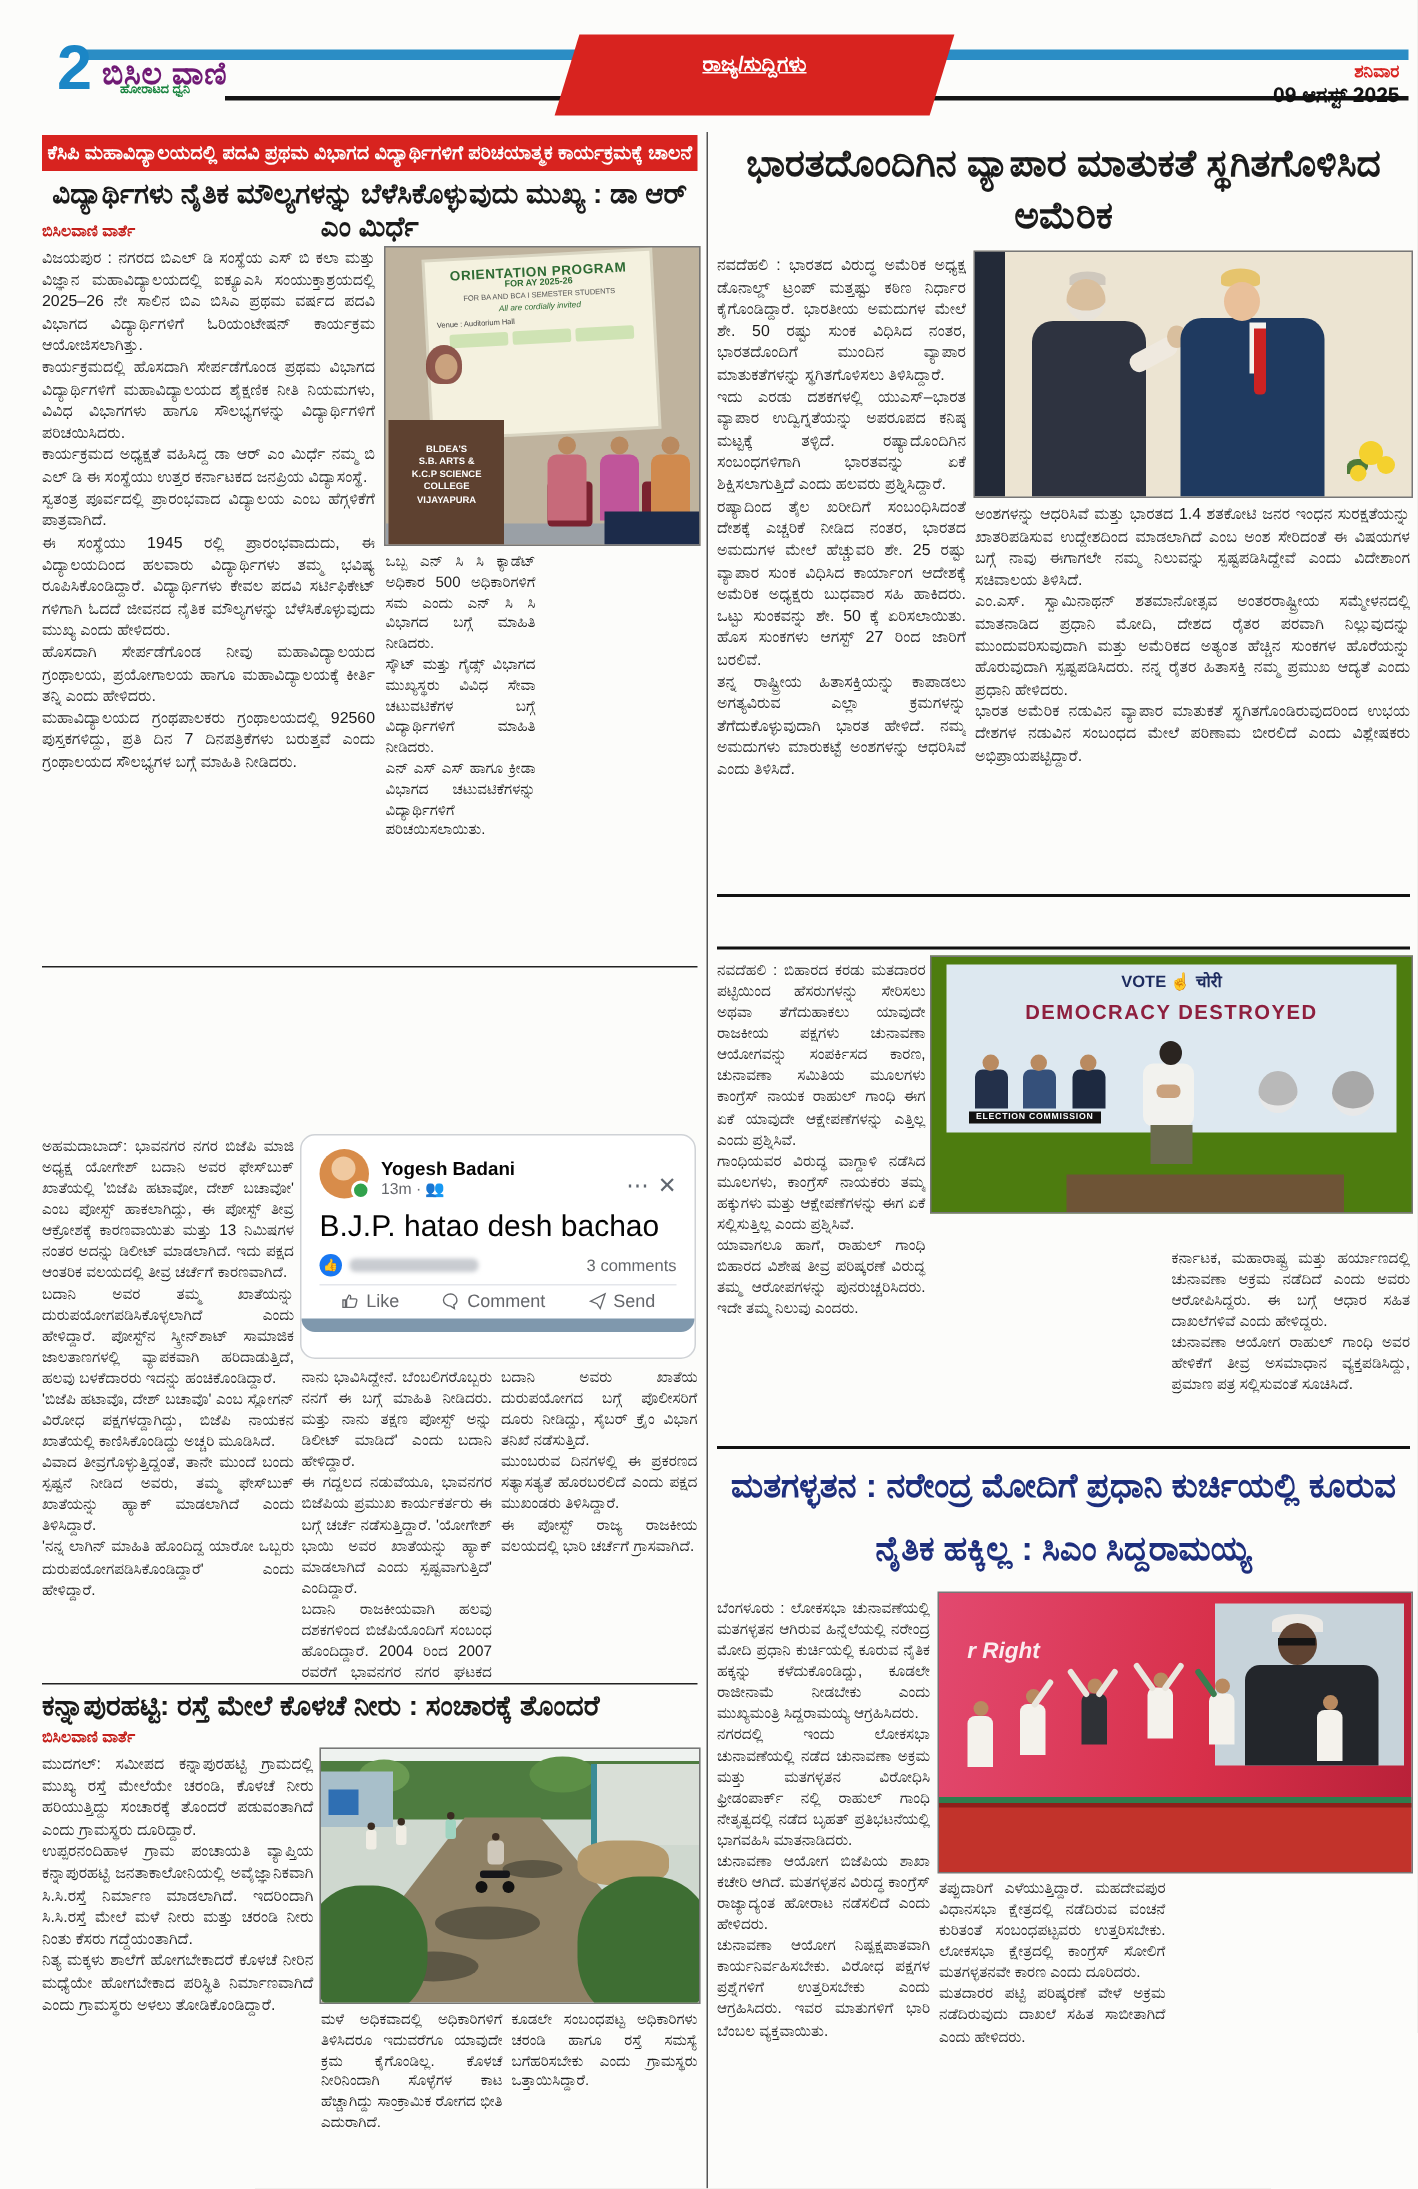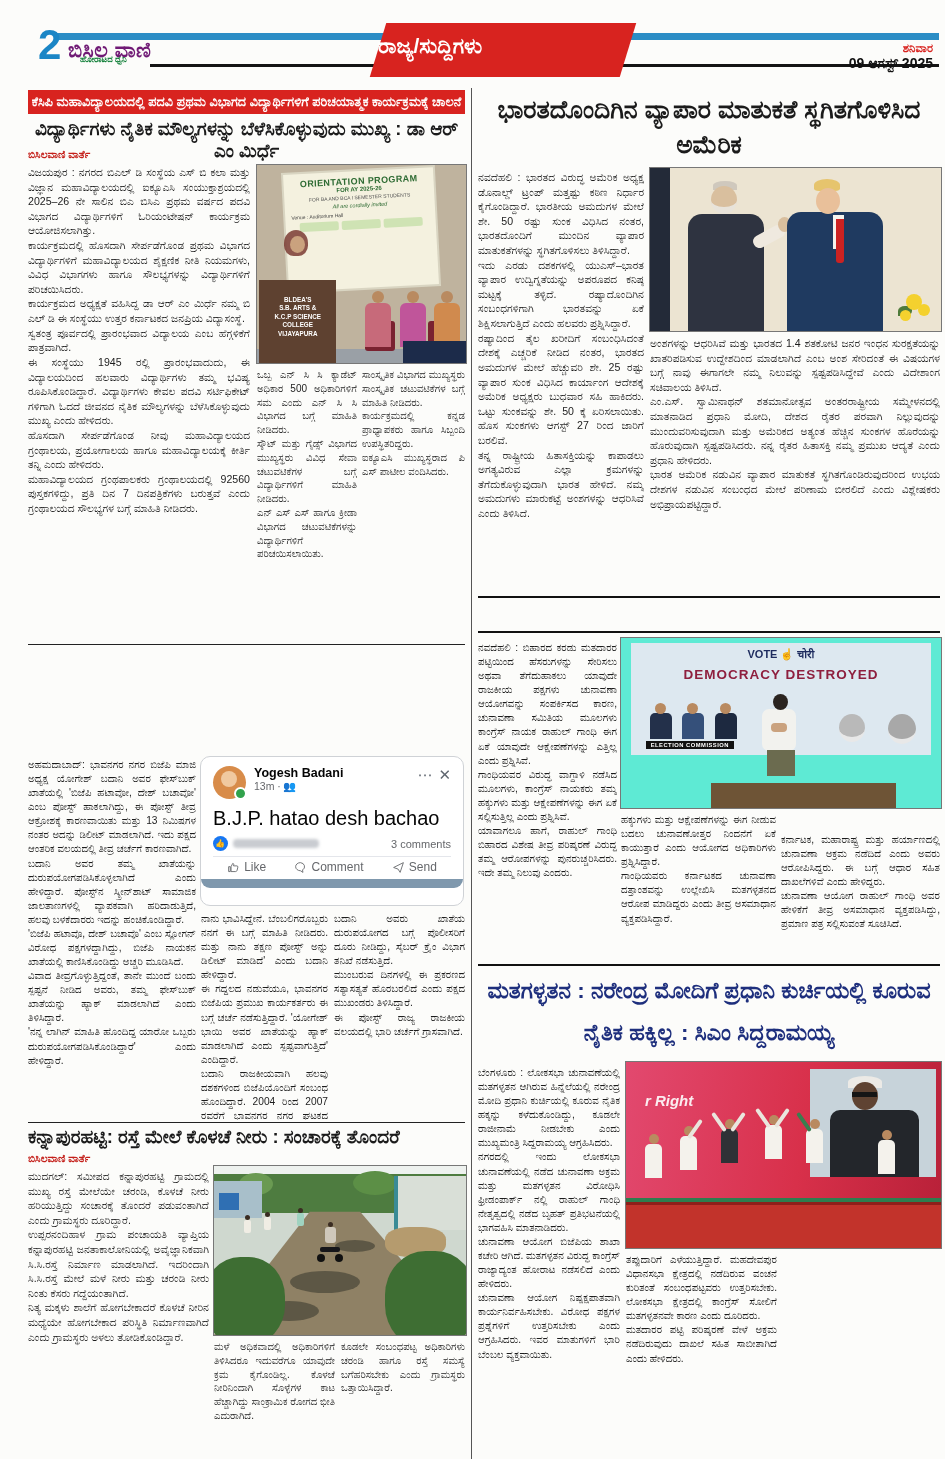--- a/index.html
+++ b/index.html
@@ -9,21 +9,21 @@
   .prelines{white-space:pre-line;}
   .body{font-size:10.6px;line-height:1.38;text-align:justify;overflow:hidden;color:#1c1c1c;}
 
   
   .hdr-blueline{left:55px;right:6px;top:33px;height:7px;background:#2b8dc5;}
   .hdr-blackline{left:150px;right:6px;top:64px;height:3px;background:#141414;}
   .hdr-num{left:38px;top:24px;font-size:42px;font-weight:bold;color:#1b86c6;line-height:1;}
   .masthead{left:68px;top:38px;font-size:21px;font-weight:bold;color:#701a75;letter-spacing:.5px;}
   .tagline{left:80px;top:54px;font-size:8.5px;font-weight:bold;color:#14813b;}
   .banner{left:378px;top:23px;width:250px;height:54px;background:#d8231f;transform:skewX(-17deg);}
-  .banner-text{left:378px;top:34px;width:250px;color:#fff;font-size:21px;font-weight:bold;}
+  .banner-text{left:378px;top:34px;width:250px;text-align:center;color:#fff;font-size:14px;font-weight:bold;text-decoration:underline;}
   .weekday{right:12px;top:42px;width:140px;text-align:right;font-size:11.5px;font-weight:bold;color:#d8231f;}
   .date{right:12px;top:55px;width:160px;text-align:right;font-size:14px;font-weight:bold;color:#111;}
 
   .vdiv{left:471px;top:88px;bottom:0;width:1px;background:#555;}
   .hline{background:#222;height:1px;}
 
   
   .kicker{left:28px;top:90px;width:437px;background:#d8231f;color:#fff;font-size:12.8px;
           font-weight:bold;text-align:center;padding:4px 0;}
   .kcp-head{left:28px;top:118px;width:437px;font-size:18.5px;font-weight:bold;text-align:center;}
@@ -54,21 +54,21 @@
   .p1-chair{position:absolute;bottom:6%;width:30px;height:30px;background:#7a2230;border-radius:3px;}
 
   
   .bjp-head{left:28px;top:650px;width:437px;font-size:24px;font-weight:bold;text-align:center;line-height:1.9;}
   .bjp-col1{left:28px;top:758px;width:168px;height:362px;font-size:10.2px;}
   .bjp-col2{left:201px;top:912px;width:127px;height:208px;font-size:10.2px;}
   .bjp-col3{left:334px;top:912px;width:131px;height:208px;font-size:10.2px;}
 
   .fb{left:200px;top:756px;width:264px;height:150px;background:#fff;border:1px solid #cfd2d6;
       border-radius:10px;padding:9px 12px 6px;box-sizing:border-box;font-family:"Liberation Sans",sans-serif;}
-  .fb-top{display:flex;align-items:flex-start;}
+  .fb-top{display:flex;align-items:flex-end;}
   .fb-av{position:relative;width:33px;height:33px;border-radius:50%;background:#d88c4a;flex:0 0 33px;}
   .fb-av::after{content:"";position:absolute;left:8px;top:5px;width:16px;height:16px;border-radius:50%;background:#f0c9a0;}
   .fb-dot{position:absolute;right:-1px;bottom:-1px;width:9px;height:9px;border-radius:50%;background:#31a24c;border:2px solid #fff;}
   .fb-id{margin-left:8px;flex:1;}
   .fb-name{font-size:12.5px;font-weight:bold;color:#050505;}
   .fb-sub{font-size:10.5px;color:#65676b;}
   .fb-ctl{color:#606770;font-size:15px;margin-left:6px;}
   .fb-text{font-size:20px;color:#050505;margin:8px 0 6px;}
   .fb-react{display:flex;align-items:center;font-size:11px;color:#65676b;}
   .fb-likeicon{width:15px;height:15px;border-radius:50%;background:#1877f2;color:#fff;font-size:8px;
@@ -129,21 +129,21 @@
   .p2-leaf{position:absolute;background:#4e7a3a;border-radius:50% 0;}
 
   
   .ra-rule1{left:478px;top:596px;width:462px;height:2px;background:#111;}
   .ra-head{left:478px;top:602px;width:462px;font-size:20px;font-weight:bold;text-align:center;}
   .ra-rule2{left:478px;top:631px;width:462px;height:2px;background:#111;}
   .ra-col1{left:478px;top:641px;width:139px;height:324px;font-size:10.2px;}
   .ra-col2{left:621px;top:813px;width:155px;height:152px;font-size:10.2px;}
   .ra-col3{left:781px;top:813px;width:159px;height:152px;font-size:10.2px;margin-top:20px;}
 
-  .p3{left:620px;top:637px;width:320px;height:170px;background:#5eead4;}
+  .p3{left:620px;top:637px;width:320px;height:170px;background:#4d7c0f;}
   .p3-screen{position:absolute;left:3%;top:3%;width:94%;height:66%;background:#dde8f0;}
   .p3-vote{text-align:center;font-weight:bold;font-size:11px;color:#1d2b5e;margin-top:3px;}
   .p3-hand{color:#c23333;}
   .p3-title{text-align:center;font-weight:bold;font-size:13.5px;color:#8e1f3e;letter-spacing:1px;margin-top:6px;}
   .p3-panel{position:absolute;left:5%;bottom:6%;width:36%;height:44%;}
   .p3-suit{position:absolute;bottom:10px;width:22px;height:26px;background:#23304a;border-radius:5px 5px 0 0;}
   .p3-shead{position:absolute;top:-10px;left:5px;width:11px;height:11px;border-radius:50%;background:#b98a60;}
   .p3-ec{position:absolute;left:0;bottom:0;background:#111;color:#fff;font-size:5.8px;font-weight:bold;
          padding:1px 5px;letter-spacing:.5px;}
   .p3-face{position:absolute;border-radius:50%;background:#b9b9b9;border-bottom:5px solid #e8e8e8;box-sizing:border-box;}
@@ -233,23 +233,20 @@
     <div class="p1-table"></div>
     <div class="p1-podium prelines">BLDEA'S
 S.B. ARTS &amp;
 K.C.P SCIENCE COLLEGE
 VIJAYAPURA</div>
   </div>
 
   <div class="abs body prelines kcp-col2">ಒಬ್ಬ ಎನ್ ಸಿ ಸಿ ಕ್ಯಾಡೆಟ್ ಅಧಿಕಾರ 500 ಅಧಿಕಾರಿಗಳಿಗೆ ಸಮ ಎಂದು ಎನ್ ಸಿ ಸಿ ವಿಭಾಗದ ಬಗ್ಗೆ ಮಾಹಿತಿ ನೀಡಿದರು.
 ಸ್ಕೌಟ್ ಮತ್ತು ಗೈಡ್ಸ್ ವಿಭಾಗದ ಮುಖ್ಯಸ್ಥರು ವಿವಿಧ ಸೇವಾ ಚಟುವಟಿಕೆಗಳ ಬಗ್ಗೆ ವಿದ್ಯಾರ್ಥಿಗಳಿಗೆ ಮಾಹಿತಿ ನೀಡಿದರು.
 ಎನ್ ಎಸ್ ಎಸ್ ಹಾಗೂ ಕ್ರೀಡಾ ವಿಭಾಗದ ಚಟುವಟಿಕೆಗಳನ್ನು ವಿದ್ಯಾರ್ಥಿಗಳಿಗೆ ಪರಿಚಯಿಸಲಾಯಿತು.</div>
-  <div class="abs body prelines kcp-col3">ಸಾಂಸ್ಕೃತಿಕ ವಿಭಾಗದ ಮುಖ್ಯಸ್ಥರು ಸಾಂಸ್ಕೃತಿಕ ಚಟುವಟಿಕೆಗಳ ಬಗ್ಗೆ ಮಾಹಿತಿ ನೀಡಿದರು.
-ಕಾರ್ಯಕ್ರಮದಲ್ಲಿ ಕನ್ನಡ ಪ್ರಾಧ್ಯಾಪಕರು ಹಾಗೂ ಸಿಬ್ಬಂದಿ ಉಪಸ್ಥಿತರಿದ್ದರು.
-ಐಕ್ಯೂಎಸಿ ಮುಖ್ಯಸ್ಥರಾದ ಪಿ ಎಸ್ ಪಾಟೀಲ ವಂದಿಸಿದರು.</div>
 
   <div class="abs hline sep-l1"></div>
   <div class="abs body prelines bjp-col1">ಅಹಮದಾಬಾದ್: ಭಾವನಗರ ನಗರ ಬಿಜೆಪಿ ಮಾಜಿ ಅಧ್ಯಕ್ಷ ಯೋಗೇಶ್ ಬದಾನಿ ಅವರ ಫೇಸ್‌ಬುಕ್ ಖಾತೆಯಲ್ಲಿ 'ಬಿಜೆಪಿ ಹಟಾವೋ, ದೇಶ್ ಬಚಾವೋ' ಎಂಬ ಪೋಸ್ಟ್ ಹಾಕಲಾಗಿದ್ದು, ಈ ಪೋಸ್ಟ್ ತೀವ್ರ ಆಕ್ರೋಶಕ್ಕೆ ಕಾರಣವಾಯಿತು ಮತ್ತು 13 ನಿಮಿಷಗಳ ನಂತರ ಅದನ್ನು ಡಿಲೀಟ್ ಮಾಡಲಾಗಿದೆ. ಇದು ಪಕ್ಷದ ಆಂತರಿಕ ವಲಯದಲ್ಲಿ ತೀವ್ರ ಚರ್ಚೆಗೆ ಕಾರಣವಾಗಿದೆ.
 ಬದಾನಿ ಅವರ ತಮ್ಮ ಖಾತೆಯನ್ನು ದುರುಪಯೋಗಪಡಿಸಿಕೊಳ್ಳಲಾಗಿದೆ ಎಂದು ಹೇಳಿದ್ದಾರೆ. ಪೋಸ್ಟ್‌ನ ಸ್ಕ್ರೀನ್‌ಶಾಟ್ ಸಾಮಾಜಿಕ ಜಾಲತಾಣಗಳಲ್ಲಿ ವ್ಯಾಪಕವಾಗಿ ಹರಿದಾಡುತ್ತಿದೆ, ಹಲವು ಬಳಕೆದಾರರು ಇದನ್ನು ಹಂಚಿಕೊಂಡಿದ್ದಾರೆ.
 'ಬಿಜೆಪಿ ಹಟಾವೊ, ದೇಶ್ ಬಚಾವೊ' ಎಂಬ ಸ್ಲೋಗನ್ ವಿರೋಧ ಪಕ್ಷಗಳದ್ದಾಗಿದ್ದು, ಬಿಜೆಪಿ ನಾಯಕನ ಖಾತೆಯಲ್ಲಿ ಕಾಣಿಸಿಕೊಂಡಿದ್ದು ಅಚ್ಚರಿ ಮೂಡಿಸಿದೆ.
 ವಿವಾದ ತೀವ್ರಗೊಳ್ಳುತ್ತಿದ್ದಂತೆ, ತಾನೇ ಮುಂದೆ ಬಂದು ಸ್ಪಷ್ಟನೆ ನೀಡಿದ ಅವರು, ತಮ್ಮ ಫೇಸ್‌ಬುಕ್ ಖಾತೆಯನ್ನು ಹ್ಯಾಕ್ ಮಾಡಲಾಗಿದೆ ಎಂದು ತಿಳಿಸಿದ್ದಾರೆ.
 'ನನ್ನ ಲಾಗಿನ್ ಮಾಹಿತಿ ಹೊಂದಿದ್ದ ಯಾರೋ ಒಬ್ಬರು ದುರುಪಯೋಗಪಡಿಸಿಕೊಂಡಿದ್ದಾರೆ' ಎಂದು ಹೇಳಿದ್ದಾರೆ.</div>
 
   <div class="abs fb">
     <div class="fb-top">
@@ -401,22 +398,20 @@
       <div class="p3-face" style="right:22%;bottom:12%;width:26px;height:28px;"></div>
       <div class="p3-face" style="right:5%;bottom:10%;width:28px;height:30px;background:#a8a8a8;"></div>
     </div>
     <div class="p3-rahul-body"></div>
     <div class="p3-rahul-head"></div>
     <div class="p3-rahul-arm"></div>
     <div class="p3-rahul-legs"></div>
     <div class="p3-desk"></div>
   </div>
 
-  <div class="abs body prelines ra-col2">ಹಕ್ಕುಗಳು ಮತ್ತು ಆಕ್ಷೇಪಣೆಗಳನ್ನು ಈಗ ನೀಡುವ ಬದಲು ಚುನಾವಣೋತ್ತರ ನಿಂದನೆಗೆ ಏಕೆ ಕಾಯುತ್ತಾರೆ ಎಂದು ಆಯೋಗದ ಅಧಿಕಾರಿಗಳು ಪ್ರಶ್ನಿಸಿದ್ದಾರೆ.
-ಗಾಂಧಿಯವರು ಕರ್ನಾಟಕದ ಚುನಾವಣಾ ದತ್ತಾಂಶವನ್ನು ಉಲ್ಲೇಖಿಸಿ ಮತಗಳ್ಳತನದ ಆರೋಪ ಮಾಡಿದ್ದರು ಎಂದು ತೀವ್ರ ಅಸಮಾಧಾನ ವ್ಯಕ್ತಪಡಿಸಿದ್ದಾರೆ.</div>
   <div class="abs body prelines ra-col3">ಕರ್ನಾಟಕ, ಮಹಾರಾಷ್ಟ್ರ ಮತ್ತು ಹರ್ಯಾಣದಲ್ಲಿ ಚುನಾವಣಾ ಅಕ್ರಮ ನಡೆದಿದೆ ಎಂದು ಅವರು ಆರೋಪಿಸಿದ್ದರು. ಈ ಬಗ್ಗೆ ಆಧಾರ ಸಹಿತ ದಾಖಲೆಗಳಿವೆ ಎಂದು ಹೇಳಿದ್ದರು.
 ಚುನಾವಣಾ ಆಯೋಗ ರಾಹುಲ್ ಗಾಂಧಿ ಅವರ ಹೇಳಿಕೆಗೆ ತೀವ್ರ ಅಸಮಾಧಾನ ವ್ಯಕ್ತಪಡಿಸಿದ್ದು, ಪ್ರಮಾಣ ಪತ್ರ ಸಲ್ಲಿಸುವಂತೆ ಸೂಚಿಸಿದೆ.</div>
 
   <div class="abs cm-rule"></div>
   <div class="abs cm-head">ಮತಗಳ್ಳತನ : ನರೇಂದ್ರ ಮೋದಿಗೆ ಪ್ರಧಾನಿ ಕುರ್ಚಿಯಲ್ಲಿ ಕೂರುವ ನೈತಿಕ ಹಕ್ಕಿಲ್ಲ : ಸಿಎಂ ಸಿದ್ದರಾಮಯ್ಯ</div>
   <div class="abs body prelines cm-col1">ಬೆಂಗಳೂರು : ಲೋಕಸಭಾ ಚುನಾವಣೆಯಲ್ಲಿ ಮತಗಳ್ಳತನ ಆಗಿರುವ ಹಿನ್ನೆಲೆಯಲ್ಲಿ ನರೇಂದ್ರ ಮೋದಿ ಪ್ರಧಾನಿ ಕುರ್ಚಿಯಲ್ಲಿ ಕೂರುವ ನೈತಿಕ ಹಕ್ಕನ್ನು ಕಳೆದುಕೊಂಡಿದ್ದು, ಕೂಡಲೇ ರಾಜೀನಾಮೆ ನೀಡಬೇಕು ಎಂದು ಮುಖ್ಯಮಂತ್ರಿ ಸಿದ್ದರಾಮಯ್ಯ ಆಗ್ರಹಿಸಿದರು.
 ನಗರದಲ್ಲಿ ಇಂದು ಲೋಕಸಭಾ ಚುನಾವಣೆಯಲ್ಲಿ ನಡೆದ ಚುನಾವಣಾ ಅಕ್ರಮ ಮತ್ತು ಮತಗಳ್ಳತನ ವಿರೋಧಿಸಿ ಫ್ರೀಡಂಪಾರ್ಕ್ ನಲ್ಲಿ ರಾಹುಲ್ ಗಾಂಧಿ ನೇತೃತ್ವದಲ್ಲಿ ನಡೆದ ಬೃಹತ್ ಪ್ರತಿಭಟನೆಯಲ್ಲಿ ಭಾಗವಹಿಸಿ ಮಾತನಾಡಿದರು.
 ಚುನಾವಣಾ ಆಯೋಗ ಬಿಜೆಪಿಯ ಶಾಖಾ ಕಚೇರಿ ಆಗಿದೆ. ಮತಗಳ್ಳತನ ವಿರುದ್ಧ ಕಾಂಗ್ರೆಸ್ ರಾಜ್ಯಾದ್ಯಂತ ಹೋರಾಟ ನಡೆಸಲಿದೆ ಎಂದು ಹೇಳಿದರು.
 ಚುನಾವಣಾ ಆಯೋಗ ನಿಷ್ಪಕ್ಷಪಾತವಾಗಿ ಕಾರ್ಯನಿರ್ವಹಿಸಬೇಕು. ವಿರೋಧ ಪಕ್ಷಗಳ ಪ್ರಶ್ನೆಗಳಿಗೆ ಉತ್ತರಿಸಬೇಕು ಎಂದು ಆಗ್ರಹಿಸಿದರು. ಇವರ ಮಾತುಗಳಿಗೆ ಭಾರಿ ಬೆಂಬಲ ವ್ಯಕ್ತವಾಯಿತು.</div>
 

